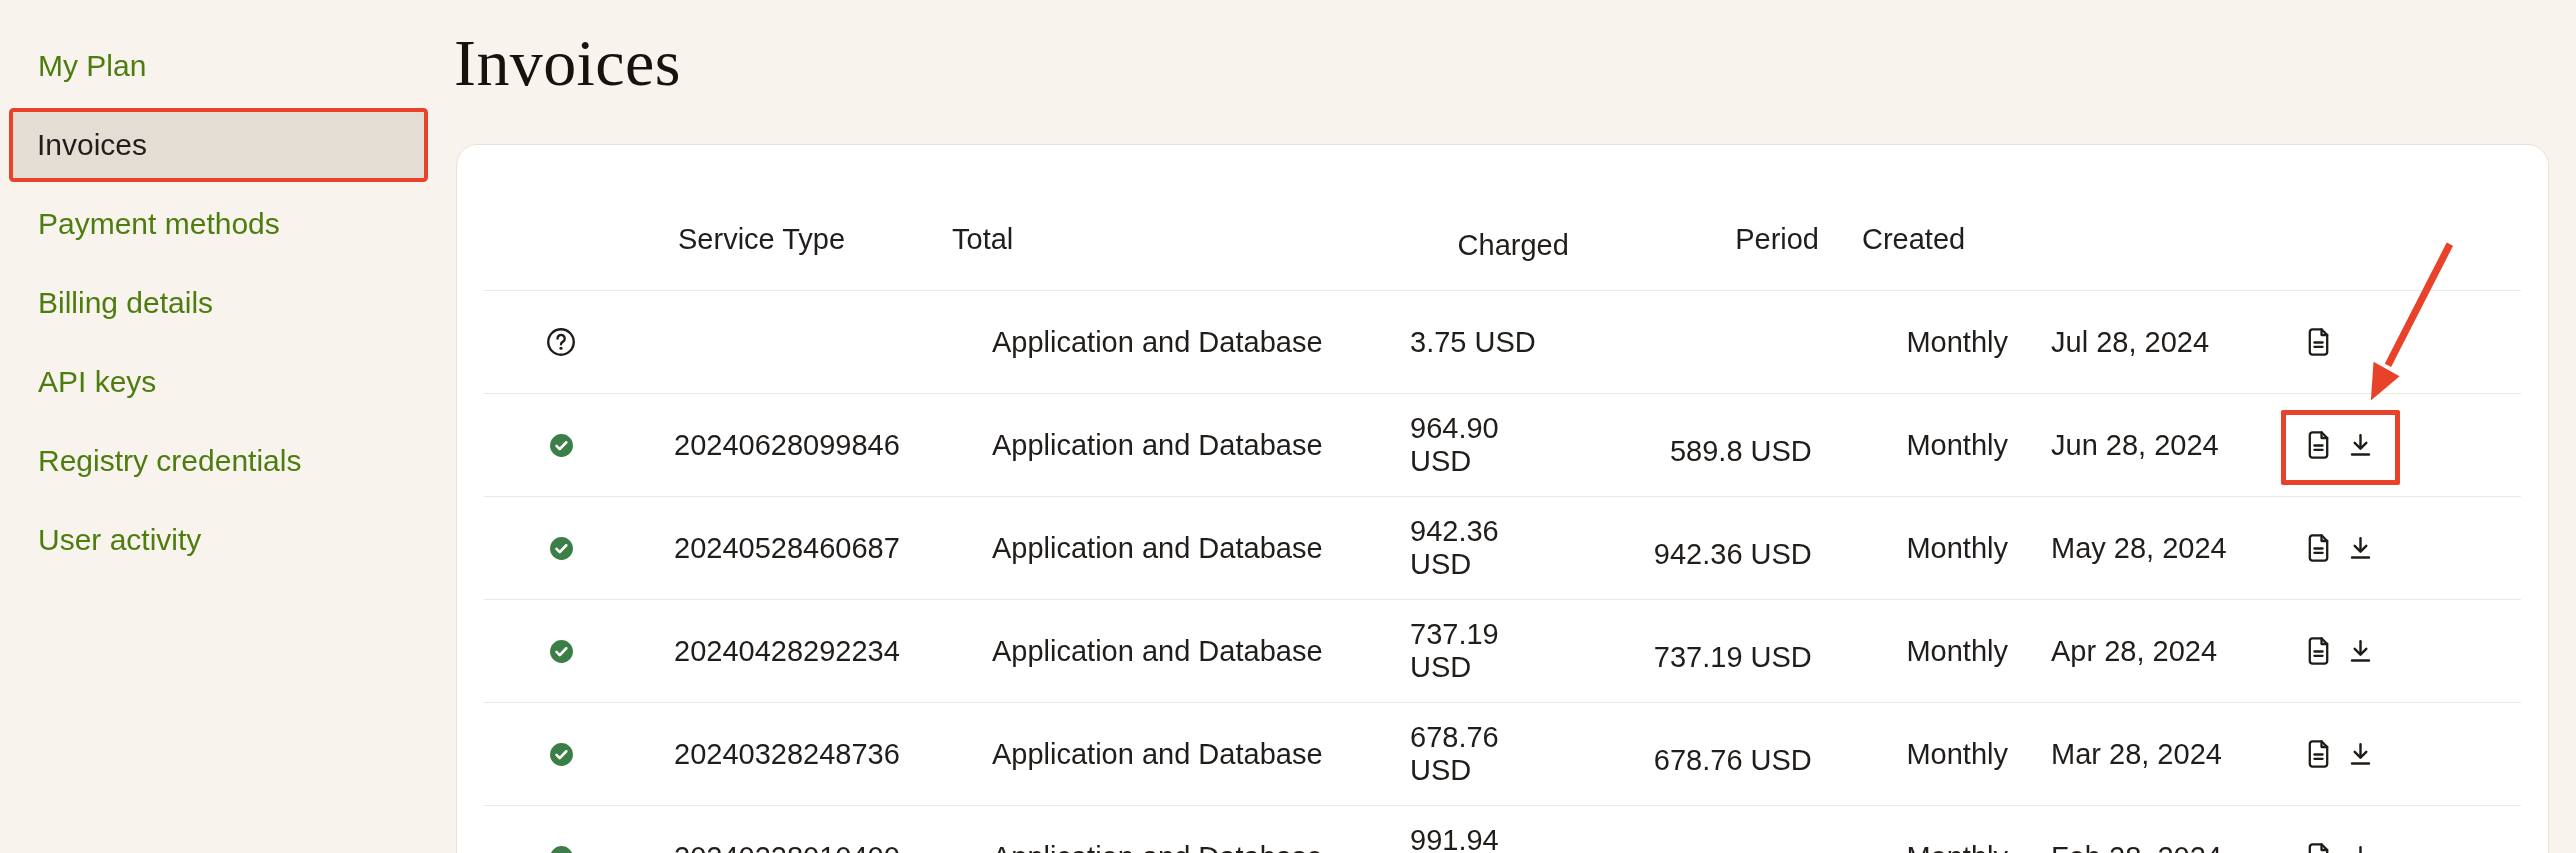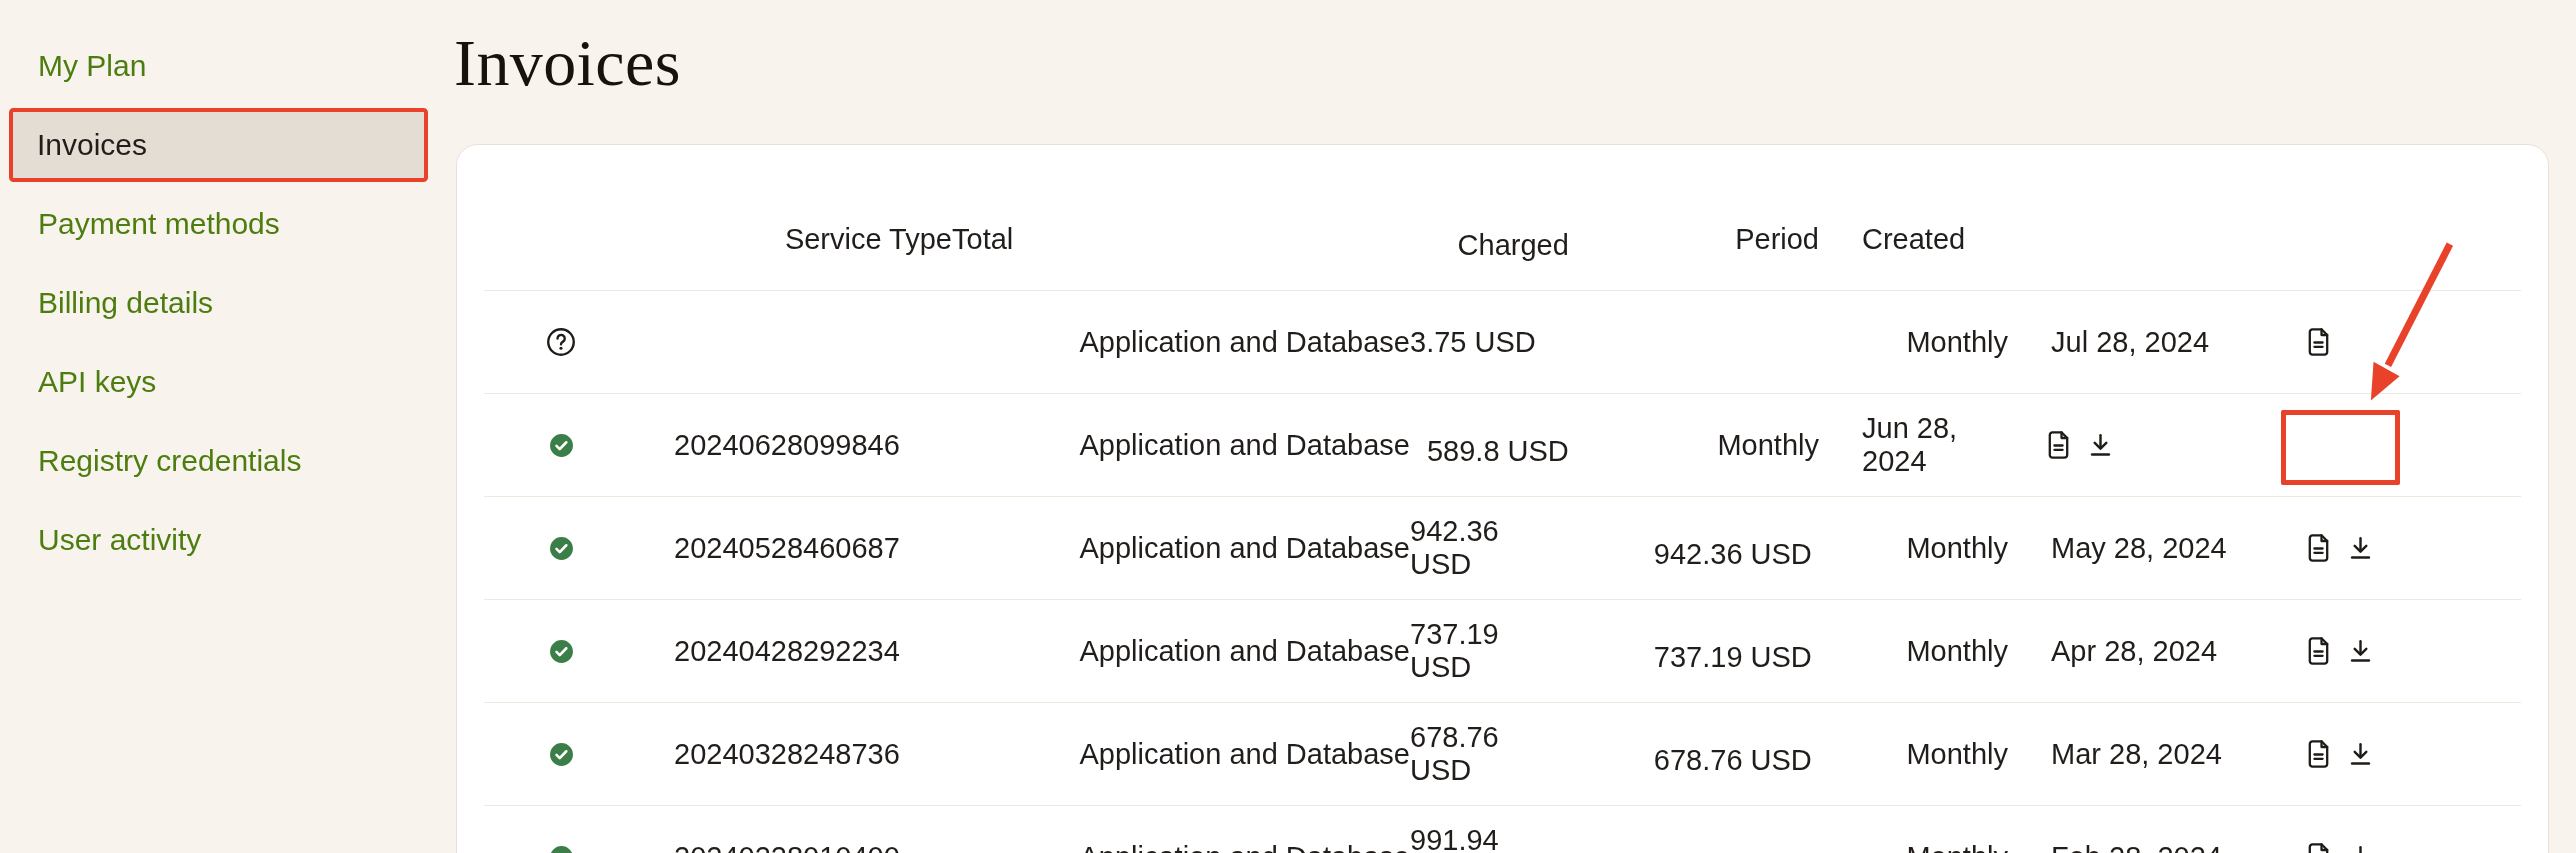--- a/index.html
+++ b/index.html
@@ -54,21 +54,21 @@
     font-size:29px;
   }
   .thead {
     height:146px; padding-top:43px;
     border-bottom:0.9px solid #f0e7df;
     color:#211d1a;
   }
   .trow { height:103px; border-bottom:0.9px solid #f0e7df; }
   .c-status { display:flex; justify-content:center; }
   .c-invoice { padding-left:36px; }
-  .c-service { padding-left:40px;text-align:right; }
+  .c-service { padding-left:40px; }
   .c-total   { padding-right:9px; }
   .c-charged { text-align:right; padding-right:7.2px;margin-top:13px; }
   .c-period  { padding-left:46px;text-align:right; }
   .c-created { padding-left:43px; }
   .c-actions { padding-left:36px; display:flex; align-items:center; gap:12.6px; }
 
   .status-icon { display:flex; }
   .icon-btn { display:flex; align-items:center; cursor:pointer; }
 
   
@@ -145,20 +145,21 @@
 
       <span class="status-icon">
         <svg width="25" height="25" viewBox="0 0 24 24">
           <circle cx="12" cy="12" r="11" fill="#3c7e47"></circle>
           <path d="M7.2 12.4l3.1 3.1 6.3-6.6" fill="none" stroke="#ffffff" stroke-width="2.5" stroke-linecap="round" stroke-linejoin="round"></path>
         </svg>
       </span>
     </div>
     <div class="c-invoice">20240628099846</div>
     <div class="c-service">Application and Database</div>
+    <div class="c-total">964.90 USD</div>
     <div class="c-charged">589.8 USD</div>
     <div class="c-period">Monthly</div>
     <div class="c-created">Jun 28, 2024</div>
     <div class="c-actions">
       <span class="icon-btn">
         <svg width="29" height="32" viewBox="0 0 24 26" fill="none" stroke="#1f1b17" stroke-width="1.9" stroke-linecap="round" stroke-linejoin="round">
           <path d="M14.5 2.5H7a2.2 2.2 0 0 0-2.2 2.2v16.6A2.2 2.2 0 0 0 7 23.5h10a2.2 2.2 0 0 0 2.2-2.2V7.2z"></path>
           <path d="M14.5 2.5v4.7h4.7"></path>
           <path d="M8.6 13.4h6.8M8.6 17h6.8"></path>
         </svg>

